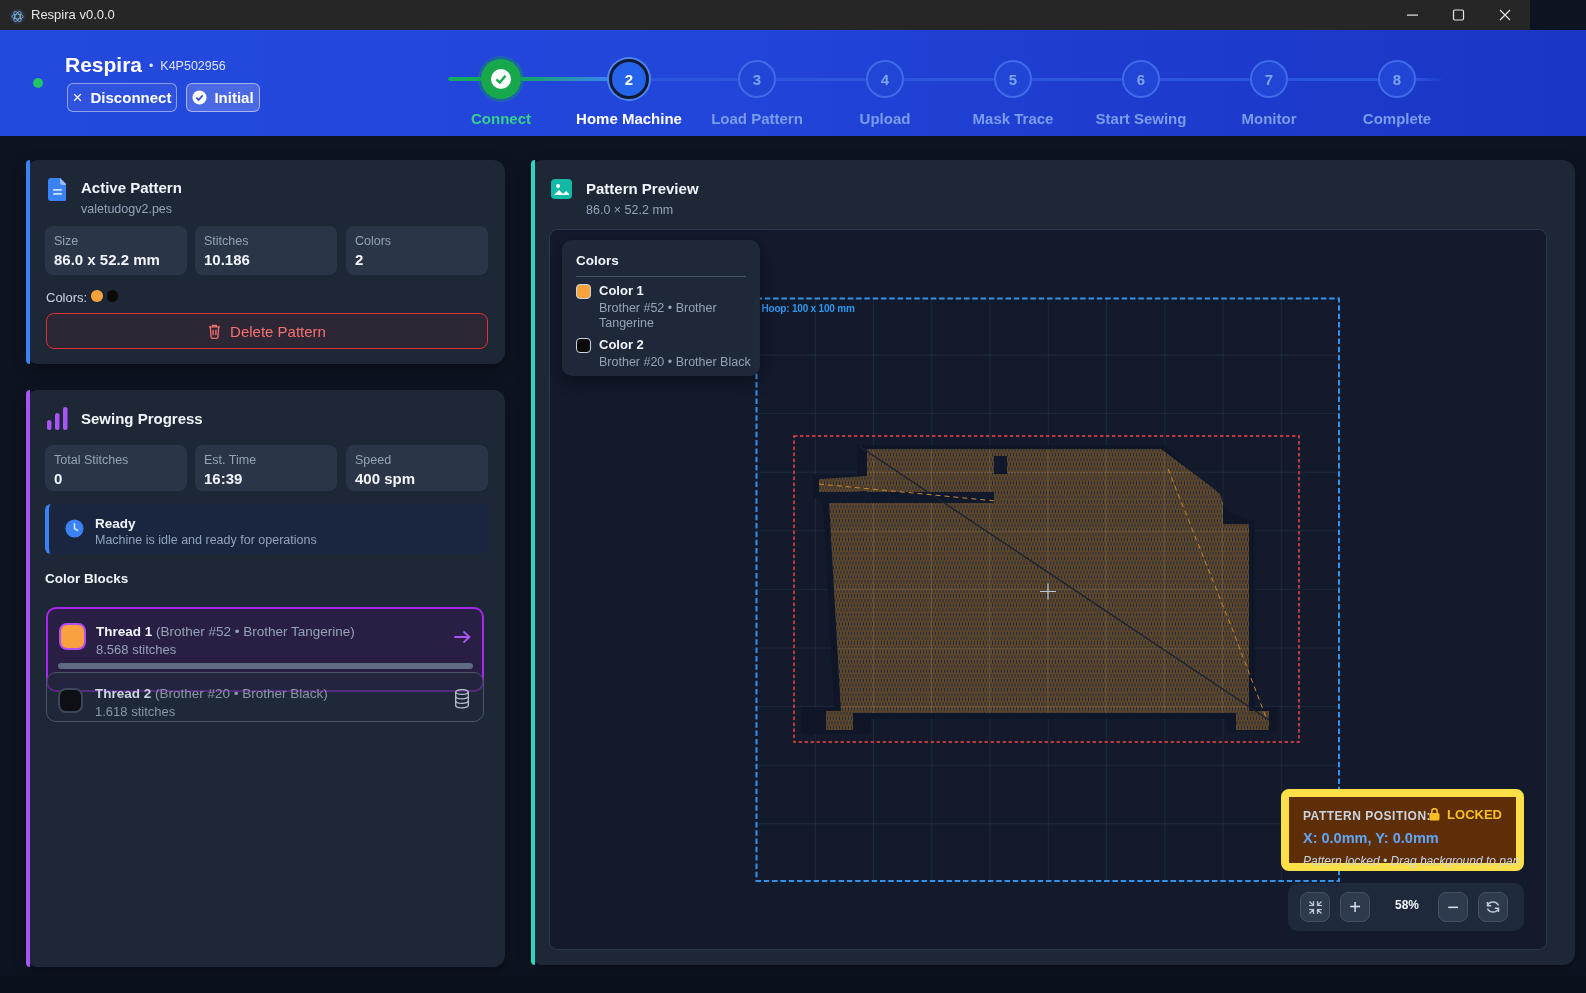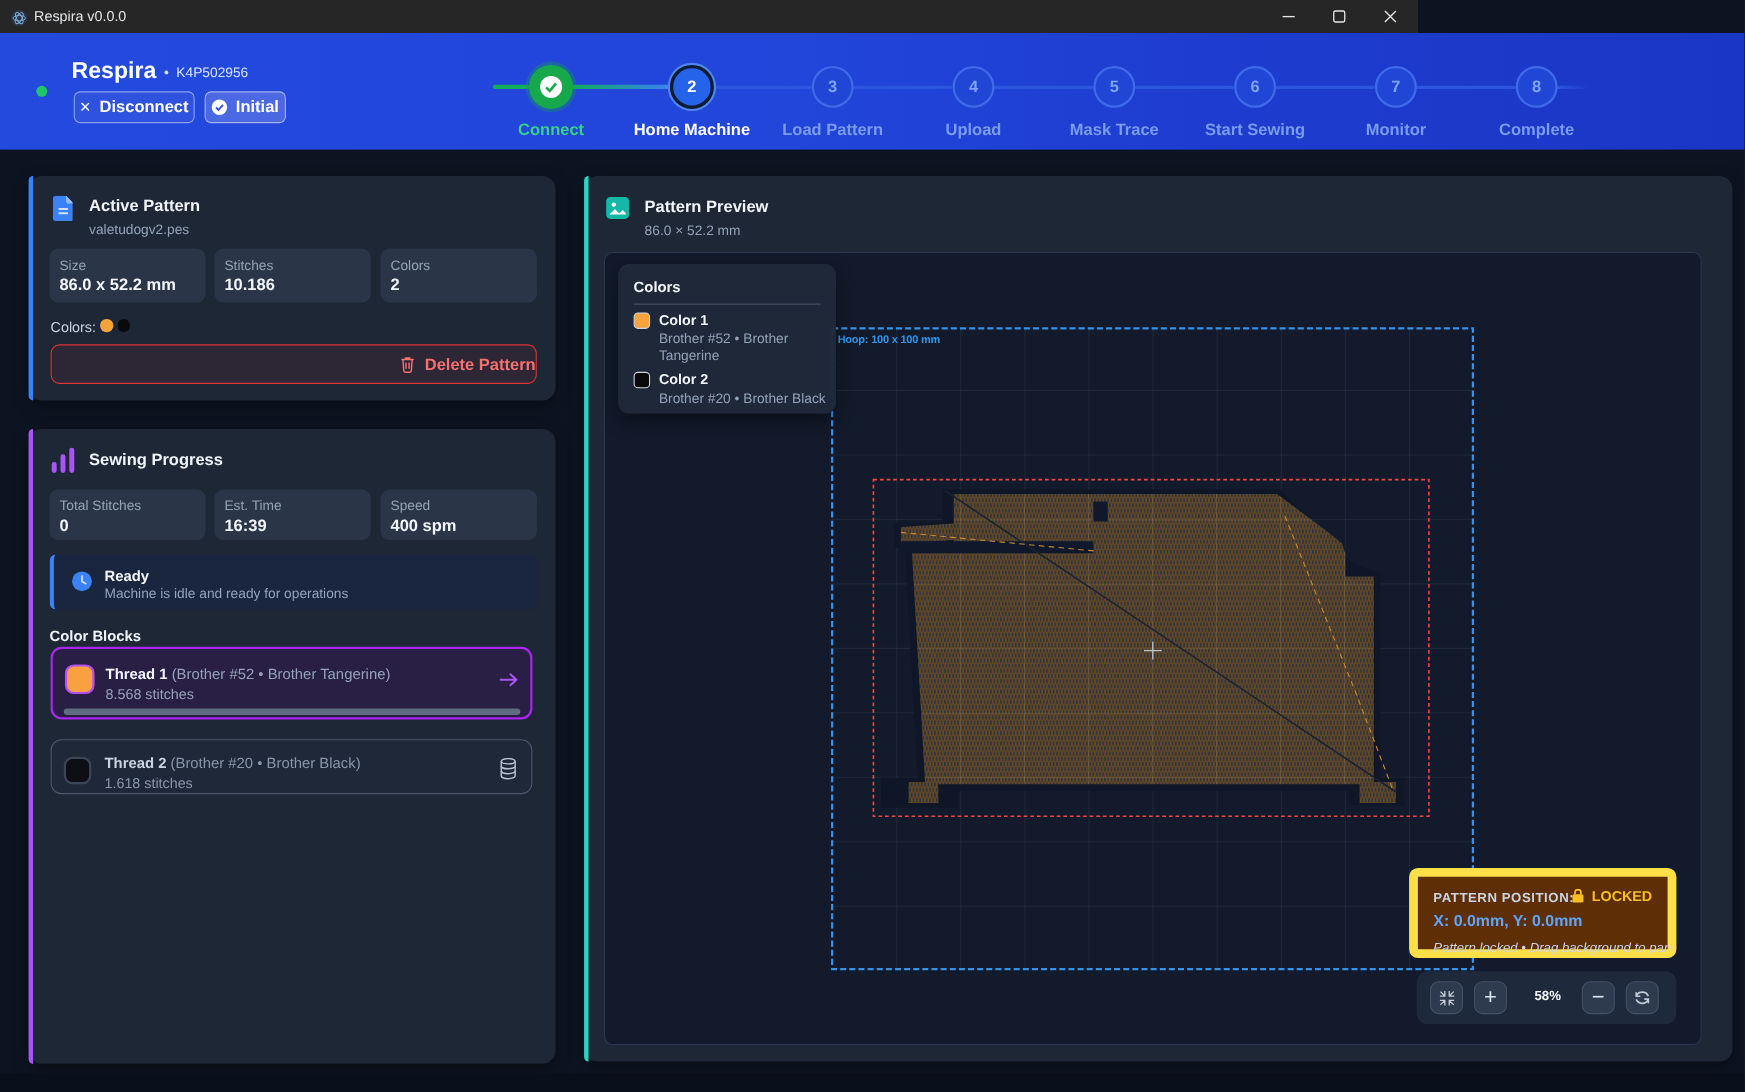--- a/index.html
+++ b/index.html
@@ -1,21 +1,21 @@
 <!DOCTYPE html>
 <html><head>
 <meta charset="utf-8">
 <style>
   * { margin:0; padding:0; box-sizing:border-box; }
   html,body { width:1586px; height:993px; overflow:hidden; }
   body { background:#0d1421; font-family:"Liberation Sans", sans-serif; position:relative; }
   .abs { position:absolute; }
 
   
-  #titlebar { left:0; top:0; width:1289px; height:30px; background:#262626; }
+  #titlebar { left:0; top:0; width:1530px; height:30px; background:#262626; }
   #titlebar .ttxt { position:absolute; left:31px; top:7px; font-size:13px; color:#e4e6e8; }
   #titlebar .tico { position:absolute; }
   .winbtn { position:absolute; top:0; width:46px; height:30px; color:#e6e6e6; }
 
   
   #header { left:0; top:30px; width:1586px; height:106px;
     background:linear-gradient(90deg,#2349dd 0%,#2245da 45%,#1d3bcd 75%,#1a36c4 100%); }
   #greendot { left:33px; top:48px; width:10px; height:10px; border-radius:50%; background:#20c567; }
   #brand { left:65px; top:23px; font-size:21px; font-weight:bold; color:#ffffff; }
   #serial { left:149px; top:29px; font-size:12.5px; color:#dde5f9; }
@@ -39,27 +39,27 @@
   #card-sew { left:26px; top:390px; width:479px; height:577px; }
   #panel-prev { left:531px; top:160px; width:1044px; height:805px; background:#1d2736; border-radius:12px; position:absolute; box-shadow:0 4px 14px rgba(0,0,0,0.35); }
 
   .h1 { font-size:15px; font-weight:bold; color:#f2f6fb; }
   .sub { font-size:12.5px; color:#94a3b8; }
   .statbox { position:absolute; width:142px; background:#2a3547; border-radius:8px; }
   .statbox .lab { position:absolute; left:9px; top:8px; font-size:12.5px; color:#94a3b8; }
   .statbox .val { position:absolute; left:9px; top:25px; font-size:15px; font-weight:bold; color:#f2f6fb; }
 
   #btn-del { left:46px; top:313px; width:442px; height:36px; border:1px solid #d33; border-radius:8px;
-    background:rgba(190,30,40,0.10); color:#f87171; font-size:15px; font-weight:bold;
-    display:flex; align-items:center; justify-content:flex-end; gap:9px; position:absolute; }
+    background:rgba(190,30,40,0.10); color:#f87171; font-size:15px; font-weight:normal;
+    display:flex; align-items:center; justify-content:center; gap:9px; position:absolute; }
 
   #readybox { position:absolute; left:19px; top:114px; width:444px; height:50px; background:#1a2640;
     border-left:4px solid #3b82f6; border-radius:6px; }
   .thread { position:absolute; left:20px; width:438px; border-radius:10px; }
-  #thread1 { top:198px; height:66px; background:#291f44; border:2px solid #a826ee; }
+  #thread1 { top:217px; height:85px; background:#291f44; border:2px solid #a826ee; }
   #thread2 { top:282px; height:50px; background:rgba(32,42,58,0.6); border:1.5px solid #4a5568; }
   .swatch { position:absolute; left:11px; width:27px; height:27px; border-radius:8px; }
 
   
   #canvas { position:absolute; left:18px; top:69px; width:998px; height:721px; background:#121a2b;
     border:1px solid #2c3850; border-radius:8px; overflow:hidden; }
 
   #colorspanel { position:absolute; left:12px; top:10px; width:198px; height:136px;
     background:rgba(31,41,58,0.97); border-radius:10px; box-shadow:0 6px 16px rgba(0,0,0,0.4); }
   .cswatch { position:absolute; left:14px; width:15px; height:15px; border-radius:4px; }

